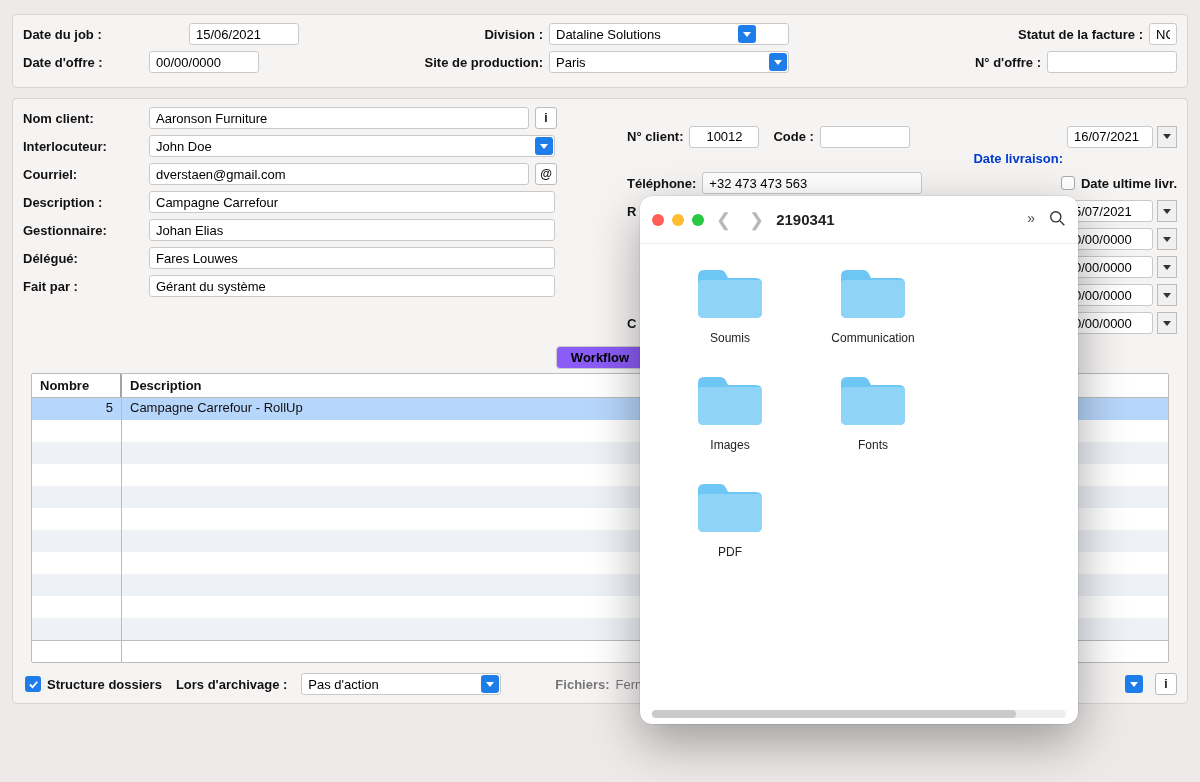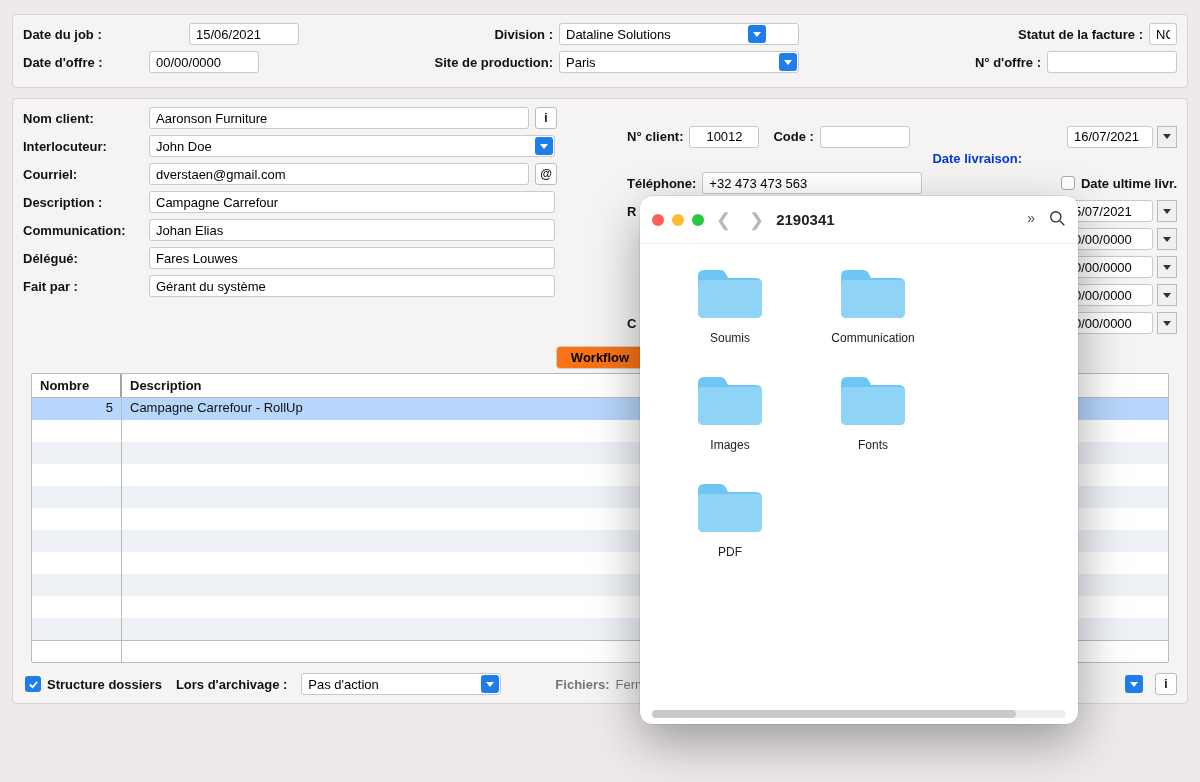--- a/index.html
+++ b/index.html
@@ -24,31 +24,31 @@
   background:#1e7de9; border-radius:3px;
   display:flex; align-items:center; justify-content:center;
   cursor:pointer;
 }
 .caret { width:0;height:0;border-left:4px solid transparent;border-right:4px solid transparent;border-top:5px solid #fff; }
 .caret-dark { width:0;height:0;border-left:4px solid transparent;border-right:4px solid transparent;border-top:5px solid #333; }
 
 .icon-btn { width:22px; height:22px; background:#fff; border:1px solid #bbb; border-radius:3px; display:flex; align-items:center; justify-content:center; font-weight:700; font-size:12px; cursor:pointer;}
 .date-dd { width:20px; height:22px; background:#f0f0f0; border:1px solid #bbb; display:flex;align-items:center;justify-content:center; cursor:pointer; }
 
-.top-grid { display:grid; grid-template-columns: 380px 420px 1fr; column-gap:10px; }
+.top-grid { display:grid; grid-template-columns: 380px 420px 1fr; }
 .right-col { text-align:right; }
 .right-col .row { justify-content:flex-end; }
 
 .client-grid { display:grid; grid-template-columns:600px 1fr; column-gap:4px; }
 .client-right .row { gap:6px; }
 .client-right .rlabel { font-weight:600; }
 
 .date-stack { margin-left:auto; }
 
-.workflow-btn { background:#f97316; border:1px solid #ccc; border-radius:4px; padding:3px 14px; font-weight:700; font-size:13px; cursor:pointer; }
+.workflow-btn { background:#8b5cf6; border:1px solid #ccc; border-radius:4px; padding:3px 14px; font-weight:700; font-size:13px; cursor:pointer; }
 .workflow-wrap { text-align:center; margin:6px 0 4px 0; }
 
 .grid-table { background:#fff; border:1px solid #bbb; border-radius:2px; height:290px; overflow:hidden; }
 .grid-head { display:flex; background:#fff; border-bottom:1px solid #bbb; font-weight:700; }
 .grid-head .col-n { width:90px; padding:4px 8px; border-right:2px solid #a3a3a3; text-align:left; }
 .grid-head .col-d { flex:1; padding:4px 8px; }
 .grid-body { }
 .grid-row { display:flex; height:22px; }
 .grid-row .col-n { width:90px; padding:2px 8px; text-align:right; border-right:1px solid #bbb; }
 .grid-row .col-d { flex:1; padding:2px 8px; }
@@ -157,42 +157,42 @@
       <div class="row">
         <span class="label-left">Courriel:</span>
         <input class="text-input" style="width: 380px;" value="dverstaen@gmail.com">
         <span class="icon-btn">@</span>
       </div>
       <div class="row">
         <span class="label-left">Description :</span>
         <input class="text-input" style="width: 406px;" value="Campagne Carrefour">
       </div>
       <div class="row">
-        <span class="label-left">Communication:</span>
+        <span class="label-left">Gestionnaire:</span>
         <input class="text-input" style="width: 406px;" value="Johan Elias">
       </div>
       <div class="row">
         <span class="label-left">Délégué:</span>
         <input class="text-input" style="width: 406px;" value="Fares Louwes">
       </div>
       <div class="row">
         <span class="label-left">Fait par :</span>
         <input class="text-input" style="width: 406px;" value="Gérant du système">
       </div>
     </div>
 
     <div class="client-right">
       <div class="row">
         <span class="rlabel">N° client:</span>
         <input class="text-input" style="width: 70px; text-align: center;" value="10012">
         <span class="rlabel" style="margin-left:8px">Code :</span>
         <input class="text-input" style="width: 90px;">
         <div class="date-stack" style="display:flex;align-items:center;gap:4px">
           <span class="label blue">Date livraison:</span>
-          <input class="text-input" style="width: 86px; margin-left: 41px;" value="16/07/2021">
+          <input class="text-input" style="width: 86px;" value="16/07/2021">
           <span class="date-dd">
               <div class="caret-dark"></div>
             </span>
         </div>
       </div>
       <div class="row">
         <span class="rlabel">Téléphone:</span>
         <input class="text-input" style="width: 220px;" value="+32 473 473 563">
         <div class="date-stack" style="display:flex;align-items:center;gap:6px">
           <span class="checkbox-empty"></span>

